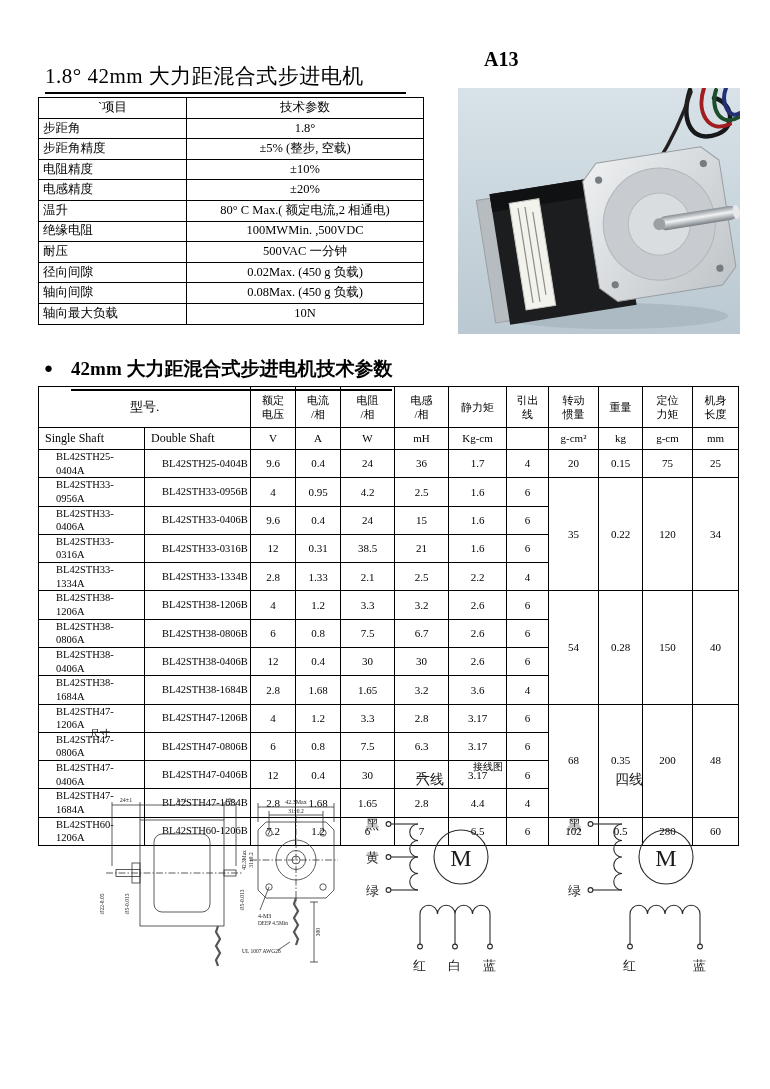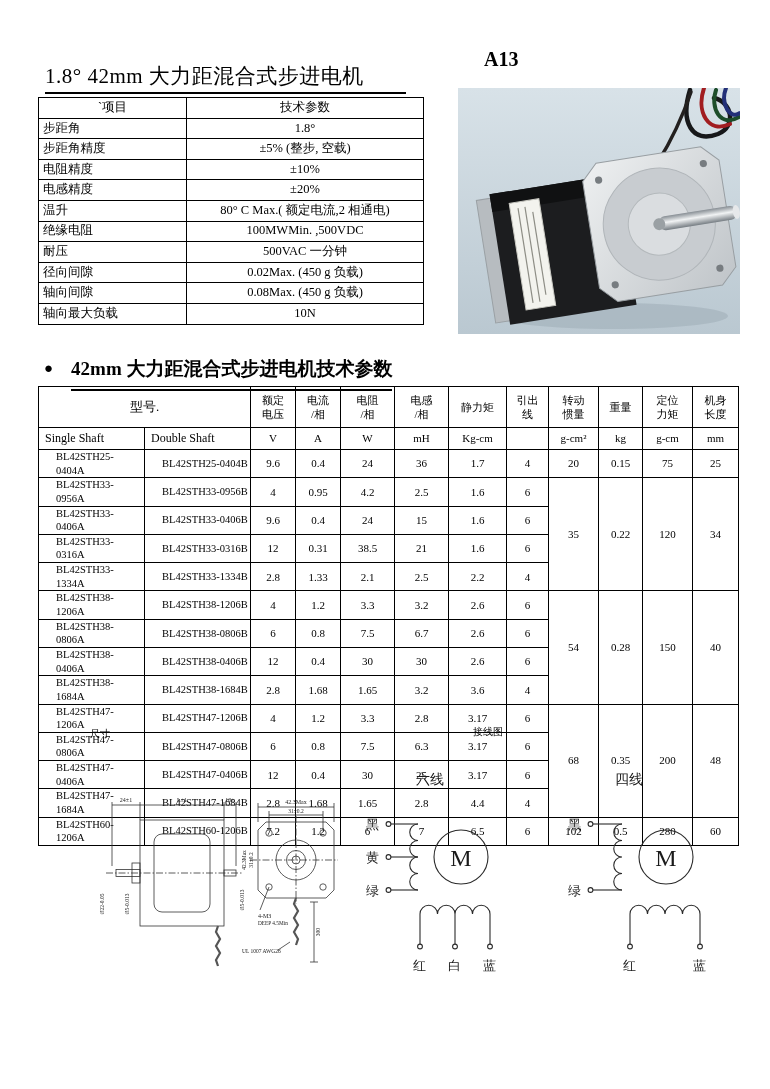--- a/index.html
+++ b/index.html
@@ -29,21 +29,21 @@
   #main-table th,#main-table td{font-size:11px;line-height:1.3;padding:0 2px;overflow:hidden;}
   #main-table thead tr:first-child th{height:40px;}
   #main-table thead tr:last-child th{height:21px;}
   #main-table td{height:19.3px;text-align:center;}
   #main-table td.m{text-align:left;padding-left:17px;font-size:10.5px;}
   #main-table th.sh{text-align:left;padding-left:6px;font-size:12px;}
   #main-table th{text-align:center;}
   
   .zone-label{font-size:10px;margin-left:45px;}
   #dims-label{left:45px;top:727px;}
-  #wiring-label{left:428px;top:725px;}
+  #wiring-label{left:428px;top:760px;}
   svg text{font-family:"Liberation Serif","DejaVu Serif",serif;fill:#1a1a1a;}
   .cn{font-size:13px;}
 </style>
 </head>
 <body>
 
 <div id="page">
 
   <div class="abs" id="doc-title">1.8° 42mm  大力距混合式步进电机</div>
   <div class="abs" id="page-code">A13</div>

